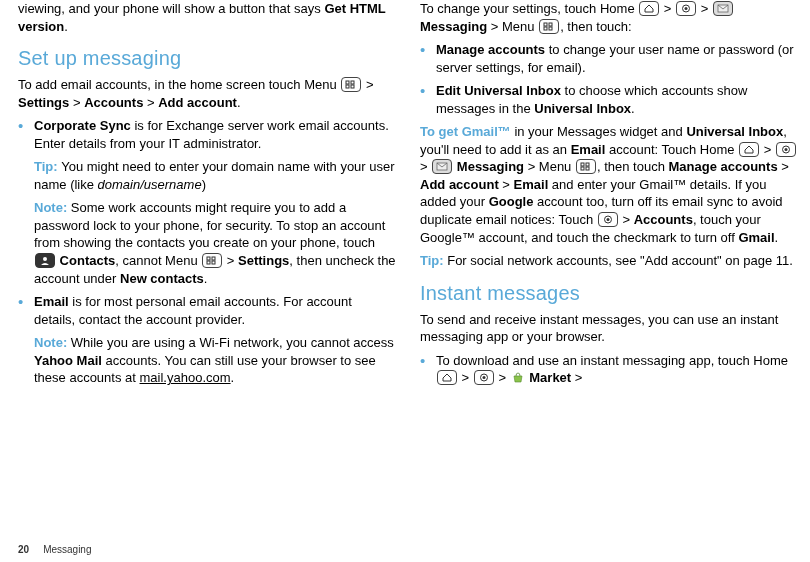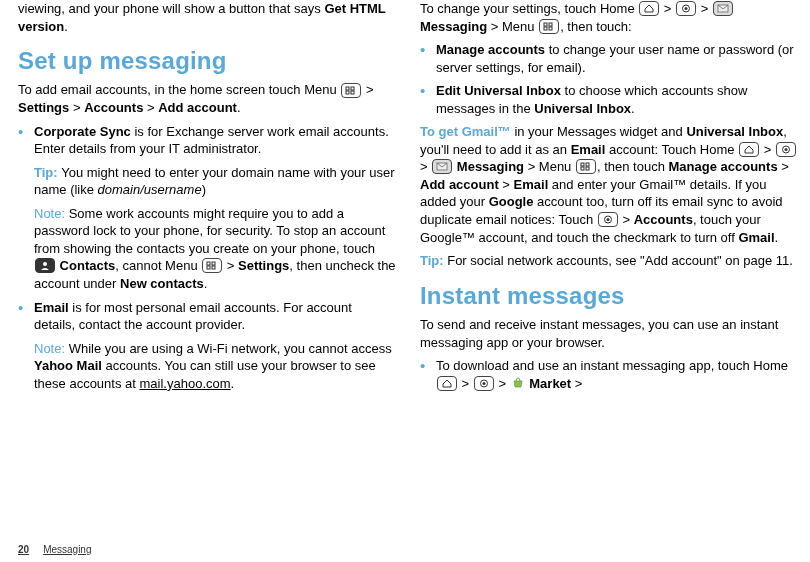--- a/index.html
+++ b/index.html
@@ -17,27 +17,27 @@
     padding:0 12px 0 18px;
     gap:24px;
   }
   .col{
     flex:1;
     min-width:0;
   }
   p{margin:0 0 6px 0;}
   .heading{
     color:#59a9d8;
-    font-size:24px;
-    font-weight:bold;
+    font-size:20px;
+    font-weight:normal;
     margin:10px 0 4px 0;
     letter-spacing:0.2px;
   }
   .tip-label{color:#59a9d8;font-weight:bold;}
-  .note-label{color:#59a9d8;font-weight:normal;}
+  .note-label{color:#59a9d8;font-weight:bold;}
   .toget-label{color:#59a9d8;font-weight:bold;}
   .b{font-weight:bold;}
   ul.bullets{list-style:none;padding:0;margin:0;}
   ul.bullets > li{
     position:relative;
     padding-left:16px;
     margin:0 0 6px 0;
   }
   ul.bullets > li::before{
     content:"•";
@@ -64,21 +64,20 @@
   }
   .icon svg{display:block;}
   .icon.dark{background:#333;border-color:#333;color:#fff;}
   .icon.mail{background:#ddd;}
   .icon.mkt{border:none;width:14px;}
   .footer{
     position:absolute;
     left:18px;bottom:6px;
     font-size:10px;
     color:#333;
-    text-decoration:underline;
   }
   .footer .pg{font-weight:bold;margin-right:14px;}
   .underline{text-decoration:underline;}
   .ital{font-style:italic;}
 </style>
 </head>
 <body>
 
 <div class="page">
 

